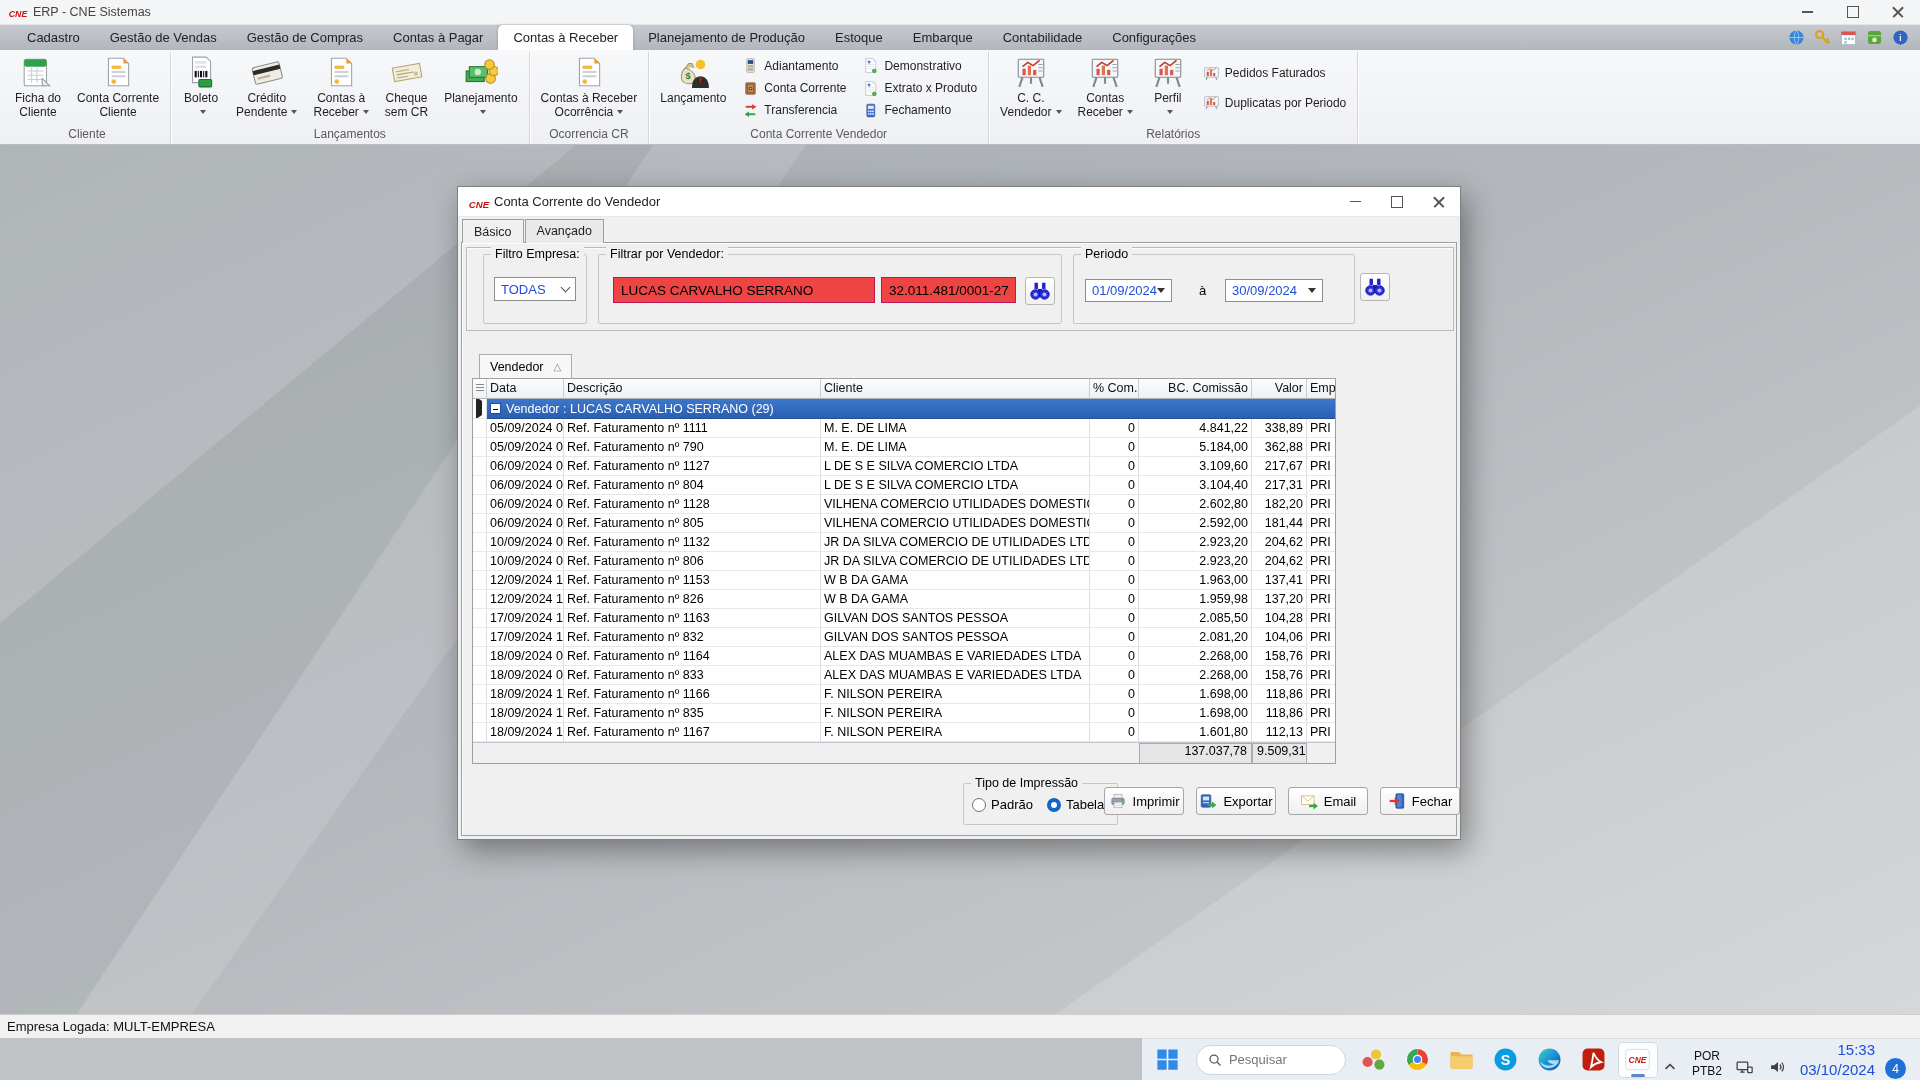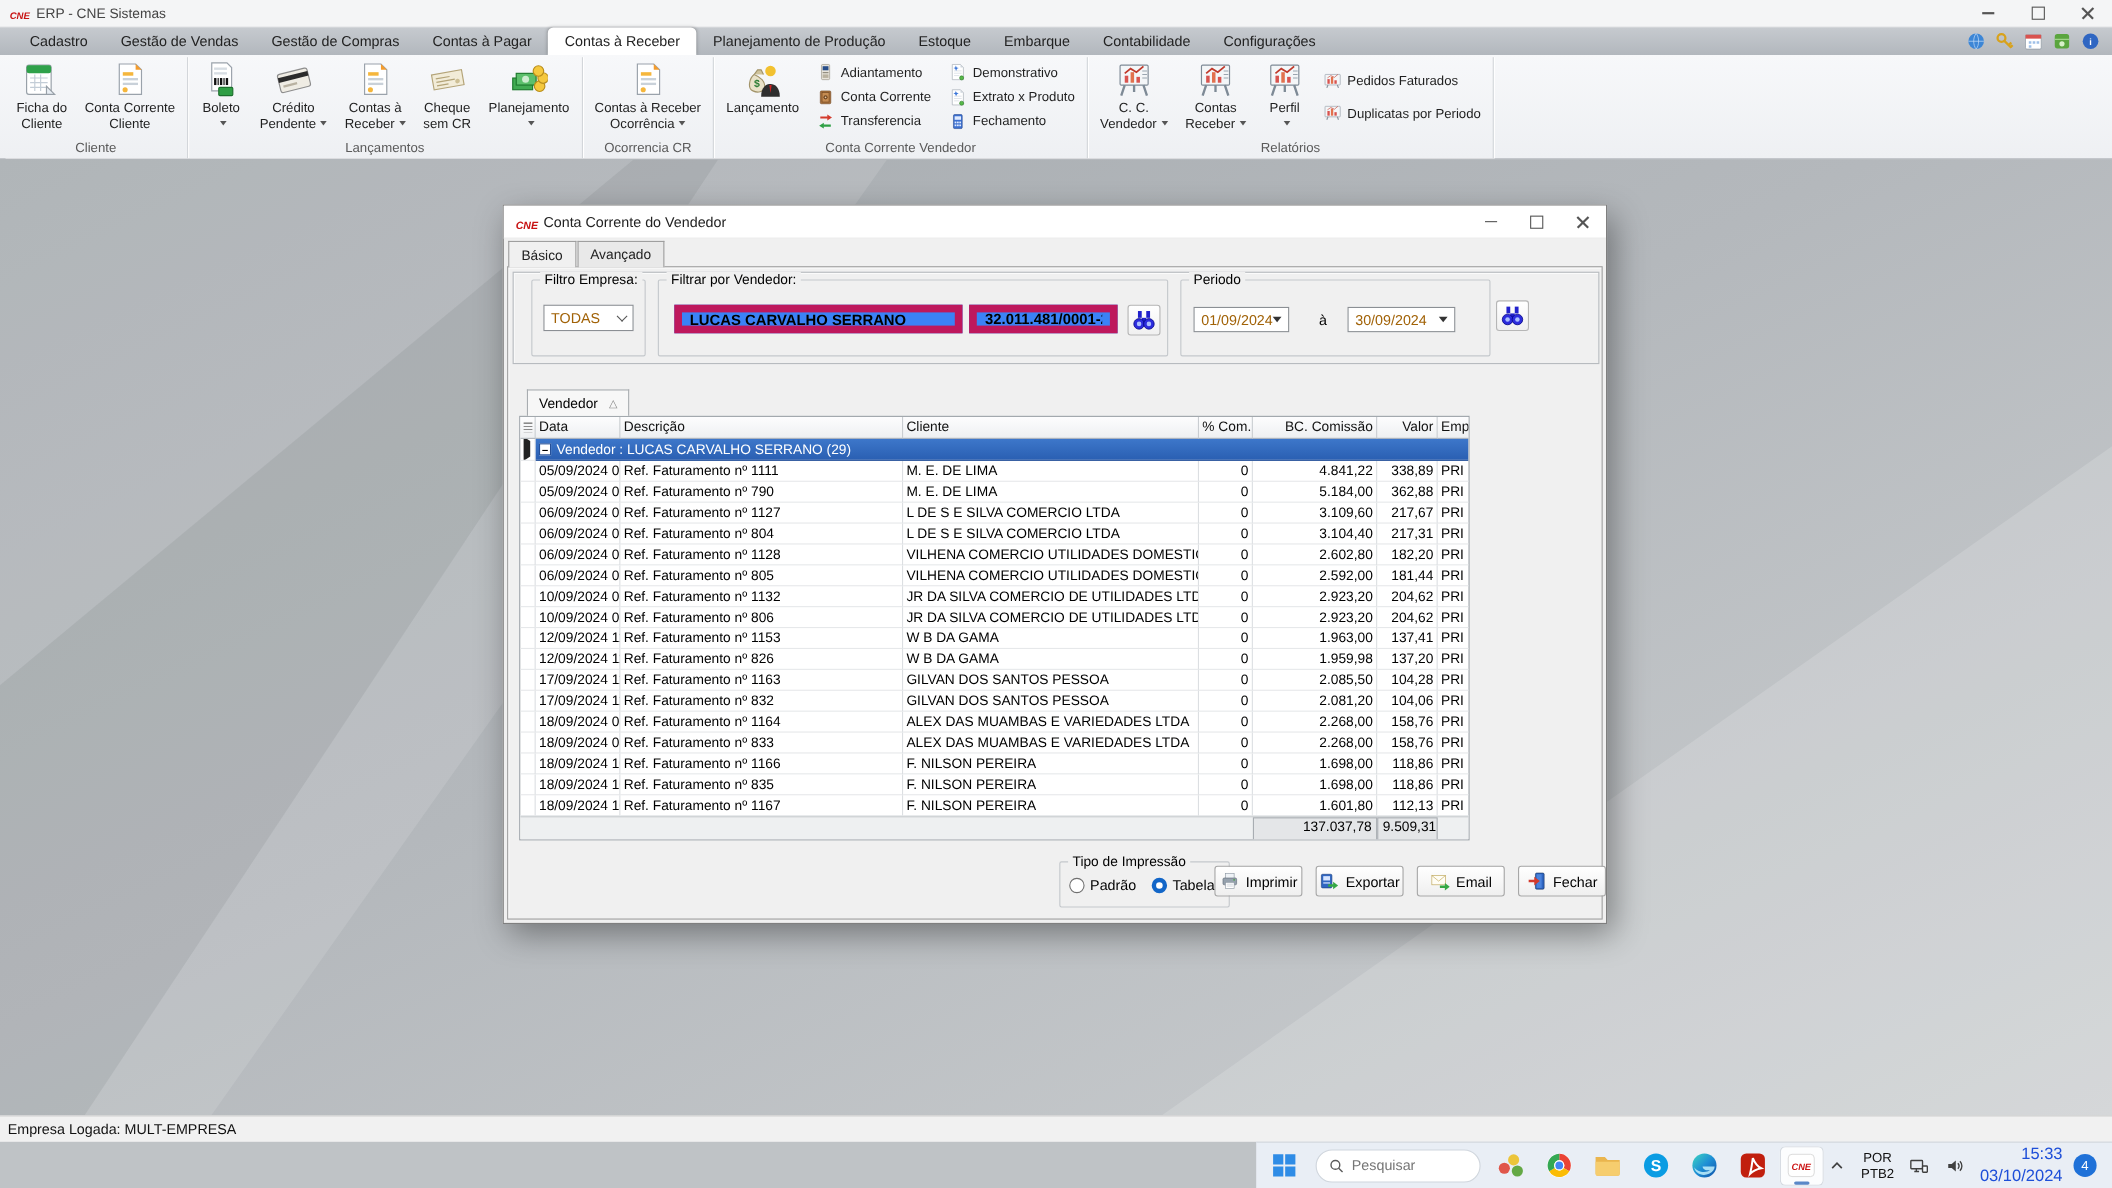--- a/index.html
+++ b/index.html
@@ -52,25 +52,25 @@
 .dlg-tab{font-size:12.5px;padding:4px 11px;color:#222;background:#e9e9e9;border:1px solid #9f9f9f;border-bottom:none;margin-right:1px}
 .dlg-tab.active{background:#f0f0f0;position:relative;padding-top:5px;z-index:4}
 .dlg-page{position:absolute;left:3px;right:3px;top:55px;bottom:3px;background:#f0f0f0;border:1px solid #9f9f9f;box-shadow:inset 1px 1px 0 #fdfdfd}
 .fieldset{position:absolute;border:1px solid #c3c7cb;border-radius:2px}
 .legend{position:absolute;top:-8px;left:7px;background:#f0f0f0;padding:0 4px;font-size:12.5px;color:#000000;white-space:nowrap}
 .filterbox{position:absolute;left:8px;top:60px;width:988px;height:84px;border:1px solid #b7bbbf;background:#f0f0f0;box-shadow:inset 1px 1px 0 #fbfbfb}
 .fs-empresa{left:16px;top:6px;width:104px;height:70px}
 .fs-vendedor{left:131px;top:6px;width:464px;height:70px}
 .fs-periodo{left:606px;top:6px;width:282px;height:70px}
 .fs-print{left:505px;top:596px;width:155px;height:42px}
-.combo{position:absolute;display:flex;align-items:center;justify-content:space-between;background:#fff;border:1px solid #8b8f94;font-size:13px;padding:0 6px;color:#a16207}
+.combo{position:absolute;display:flex;align-items:center;justify-content:space-between;background:#fff;border:1px solid #8b8f94;font-size:13px;padding:0 6px;color:#1d4ed8}
 .combo-emp{left:10px;top:22px;width:82px;height:24px}
 .chev{width:7px;height:7px;border-right:1.6px solid #555;border-bottom:1.6px solid #555;transform:rotate(45deg);margin-top:-3px}
 .tri-dn{width:0;height:0;border-left:4px solid transparent;border-right:4px solid transparent;border-top:5px solid #333}
-.txt{position:absolute;background:#3b82f6;border:7px solid #be185d;font-size:13.5px;font-weight:bold;padding:0 7px;color:#000}
+.txt{position:absolute;background:#ef4444;border:1px solid #be185d;font-size:13.5px;font-weight:normal;padding:0 7px;color:#000}
 .txt-nome{left:14px;top:22px;width:262px;height:26px}
 .txt-cnpj{left:282px;top:22px;width:135px;height:26px}
 .binoc{position:absolute;width:30px;height:28px;background:linear-gradient(#fff,#f0f0f0);border:1px solid #b6b6b6;border-radius:3px;display:flex;align-items:center;justify-content:center}
 .binoc .icon svg{width:22px;height:22px}
 .binoc-vend{left:426px;top:22px}
 .binoc-per{left:902px;top:86px}
 .combo-de{left:11px;top:24px;width:87px;height:23px}
 .combo-ate{left:151px;top:24px;width:98px;height:23px}
 .a-label{position:absolute;left:125px;top:28px;font-size:13px}
 
@@ -108,21 +108,21 @@
 
 .taskbar{position:absolute;top:1038px;left:0,right:0;right:0;height:42px;background:#e9eef5;border-top:1px solid #d6dbe2;display:flex;align-items:center;padding:0 6px}
 .tb-item{width:40px;height:36px;border-radius:5px;display:flex;align-items:center;justify-content:center;position:relative}
 .tb-item .icon svg{width:27px;height:27px}
 .tb-search{display:flex;align-items:center;gap:6px;width:150px;height:30px;border-radius:15px;background:#fff;border:1px solid #d0d6dd;margin:0 8px;padding:0 10px}
 .tb-search .icon svg{width:16px;height:16px}
 .tb-search input{border:none;outline:none;font-size:13px;color:#333;width:100px;background:transparent}
 .tb-apps{display:flex;gap:4px}
 .tb-item.active{background:rgba(255,255,255,.85);box-shadow:inset 0 0 0 1px #d3d9e0}
 .tb-item.active::after{content:"";position:absolute;bottom:1px;left:50%;transform:translateX(-50%);width:14px;height:3px;border-radius:2px;background:#5a88c8}
-.tb-tray{margin-left:auto;display:flex;align-items:center;gap:10px;padding-right:8px}
+.tb-tray{margin-left:auto;display:flex;align-items:flex-end;gap:10px;padding-right:8px}
 .tray-ic{width:24px;height:24px;display:flex;align-items:center;justify-content:center}
 .tray-ic svg{width:20px;height:20px}
 .lang{font-size:12px;text-align:center;line-height:1.25;color:#111}
 .clock{font-size:15px;text-align:right;line-height:1.3;color:#1d4ed8}
 .badge{width:21px;height:21px;border-radius:50%;background:#1f71d8;color:#fff;font-size:12px;display:flex;align-items:center;justify-content:center}
 </style>
 </head>
 <body>
 
 <div class="screen">

